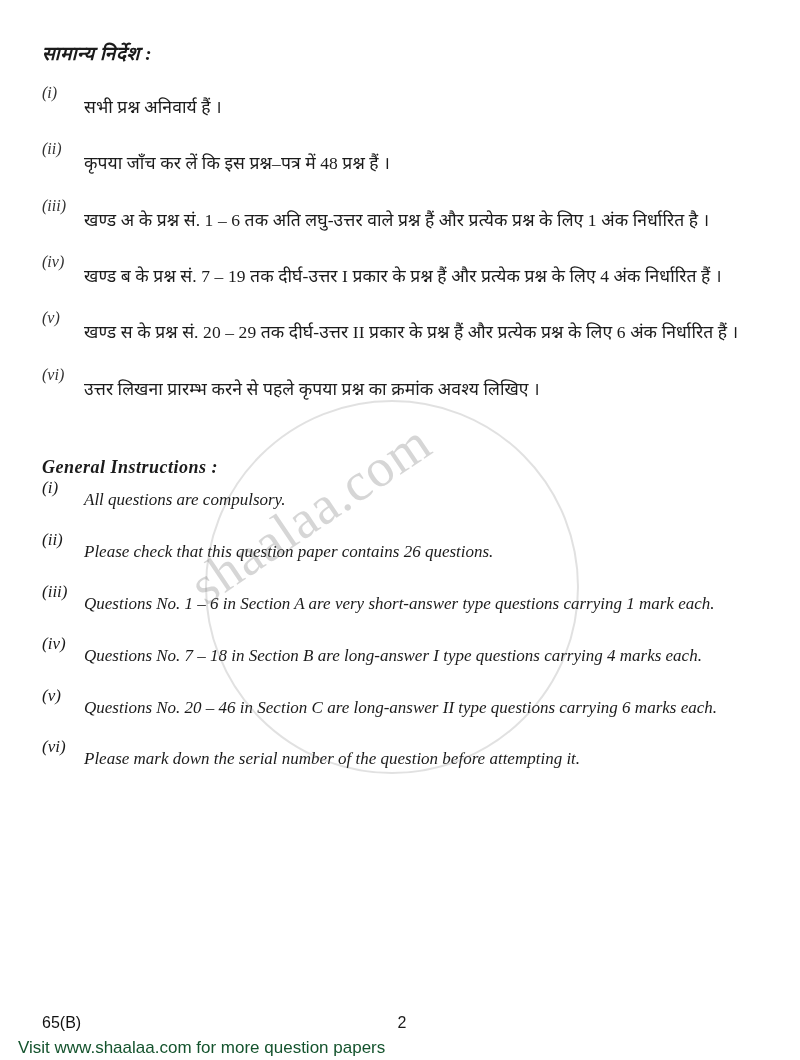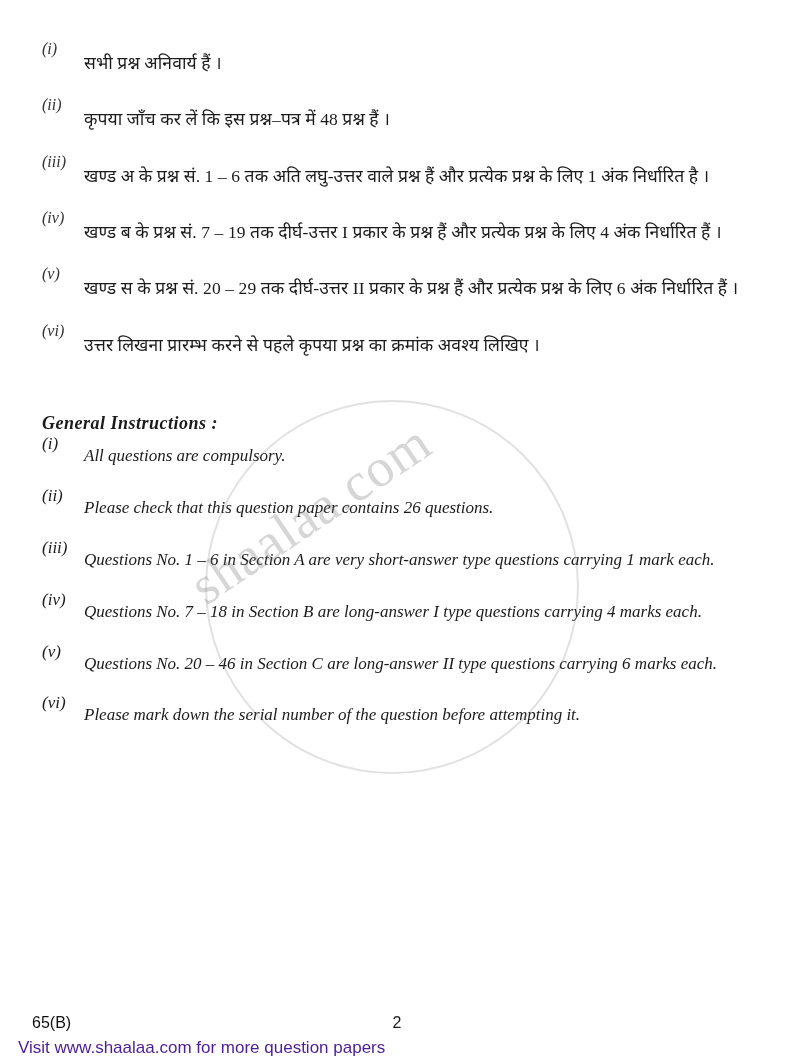--- a/index.html
+++ b/index.html
@@ -102,21 +102,21 @@
 
   .english .inst .txt {
     font-size: 17px;
     line-height: 1.58;
   }
   .english .inst { margin-bottom: 16px; }
 
   
   .footer {
     position: absolute;
-    left: 32px;
+    left: 42px;
     right: 38px;
     bottom: 28px;
     display: flex;
     align-items: flex-end;
     z-index: 3;
   }
   .footer .code {
     font-family: "Liberation Sans", sans-serif;
     font-size: 16px;
     color: #111;
@@ -127,35 +127,36 @@
     transform: translateX(-50%);
     font-family: "Liberation Sans", sans-serif;
     font-size: 16px;
   }
   .banner {
     position: absolute;
     left: 18px;
     bottom: 2px;
     font-family: "Liberation Sans", sans-serif;
     font-size: 17px;
-    color: #4c1d95;
+    color: #14532d;
     z-index: 7;
   }
 </style>
 </head>
 <body>
 
 <div class="page">
 
   <div class="watermark"></div>
   <div class="watermark-text">shaalaa.com</div>
 
   <div class="content">
 
     <div class="hindi">
+      <div class="section-heading">सामान्य निर्देश :</div>
 
       <div class="inst">
         <div class="num">(i)</div>
         <div class="txt">सभी प्रश्न अनिवार्य हैं ।</div>
       </div>
       <div class="inst">
         <div class="num">(ii)</div>
         <div class="txt">कृपया जाँच कर लें कि इस प्रश्न–पत्र में 48 प्रश्न हैं ।</div>
       </div>
       <div class="inst">

